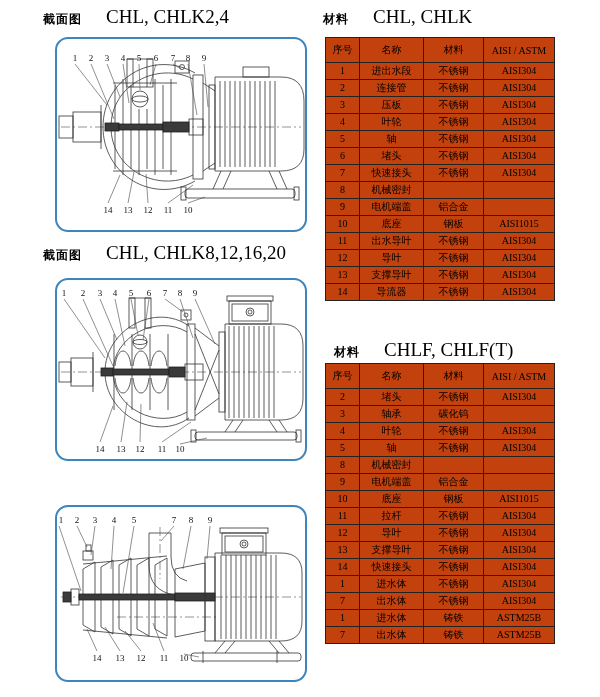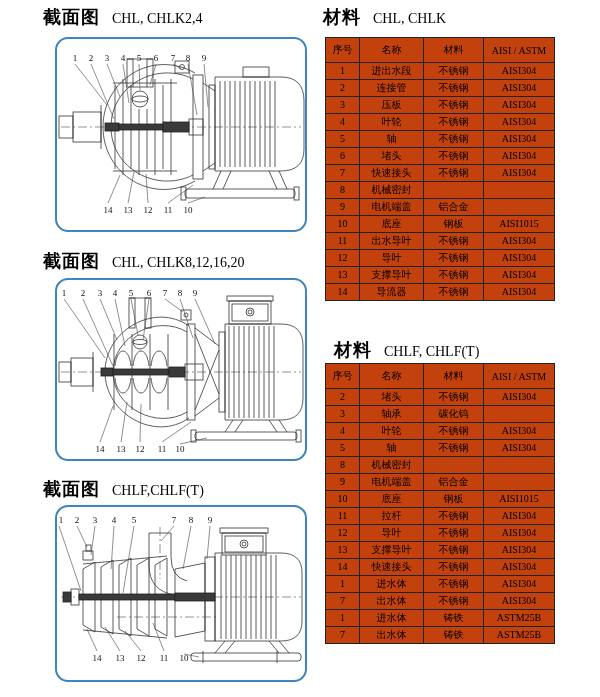--- a/index.html
+++ b/index.html
@@ -1,21 +1,21 @@
 <!DOCTYPE html>
 <html><head>
 <meta charset="utf-8">
 <style>
   html,body{margin:0;padding:0;background:#fff;}
   .page{position:relative;width:600px;height:697px;background:#ffffff;overflow:hidden;
         font-family:"Liberation Serif",serif;color:#000;}
   
   .sec-title{position:absolute;white-space:nowrap;line-height:18px;}
-  .sec-title .zh{font-family:"Liberation Sans","DejaVu Sans",sans-serif;font-weight:bold;font-size:18px;letter-spacing:1px;text-align:right;}
-  .sec-title .model{font-family:"Liberation Serif",serif;font-size:14px;margin-left:12px;}
+  .sec-title .zh{font-family:"Liberation Sans","DejaVu Sans",sans-serif;font-weight:bold;font-size:12px;letter-spacing:1px;text-align:right;}
+  .sec-title .model{font-family:"Liberation Serif",serif;font-size:19px;margin-left:24px;}
   
   .dbox{position:absolute;left:55px;width:248px;border:2px solid #3d85bc;border-radius:13px;background:#fff;box-sizing:content-box;}
   .dbox svg{display:block;}
   .dbox svg line,.dbox svg path,.dbox svg rect,.dbox svg circle,.dbox svg ellipse,.dbox svg polyline{
       stroke:#333;fill:none;stroke-width:0.8;}
   .dbox svg .dark{fill:#3a3a3a;stroke:#222;}
   .dbox svg .cl{stroke:#666;stroke-width:0.7;stroke-dasharray:9 3 2 3;}
   .dbox svg .leader{stroke:#444;stroke-width:0.6;}
   .dbox svg text{font-family:"Liberation Serif",serif;font-size:9px;fill:#111;stroke:none;text-anchor:middle;}
   
@@ -133,21 +133,21 @@
       <g>
           <text x="51" y="174">14</text>
           <text x="71" y="174">13</text>
           <text x="91" y="174">12</text>
           <text x="111" y="174">11</text>
           <text x="131" y="174">10</text>
         </g>
     </svg>
   </div>
 
-  <div class="sec-title" style="left:43px;top:252px;">
+  <div class="sec-title" style="left:43px;top:244px;">
     <span class="zh">截面图</span><span class="model">CHL, CHLK8,12,16,20</span>
   </div>
   <div class="dbox" style="top:278px;height:179px;">
     <svg viewBox="0 0 248 179" width="248" height="179">
       <defs>
         <pattern id="h2" width="4" height="4" patternUnits="userSpaceOnUse">
           <path d="M0,4 L4,0" style="stroke:#555;stroke-width:0.5;fill:none"></path>
         </pattern>
       </defs>
       <line class="cl" x1="4" y1="92" x2="244" y2="92"></line>
@@ -246,23 +246,20 @@
       <g>
           <text x="43" y="172">14</text>
           <text x="64" y="172">13</text>
           <text x="83" y="172">12</text>
           <text x="105" y="172">11</text>
           <text x="123" y="172">10</text>
         </g>
     </svg>
   </div>
 
-  <div class="sec-title" style="left:43px;top:480px;">
-    <span class="zh">截面图</span><span class="model">CHLF,CHLF(T)</span>
-  </div>
   <div class="dbox" style="top:505px;height:173px;">
     <svg viewBox="0 0 248 173" width="248" height="173">
       <defs>
         <pattern id="h3" width="4" height="4" patternUnits="userSpaceOnUse">
           <path d="M0,4 L4,0" style="stroke:#555;stroke-width:0.5;fill:none"></path>
         </pattern>
       </defs>
       <line class="cl" x1="4" y1="90" x2="244" y2="90"></line>
       <line class="cl" x1="60" y1="110" x2="160" y2="110"></line>
 

